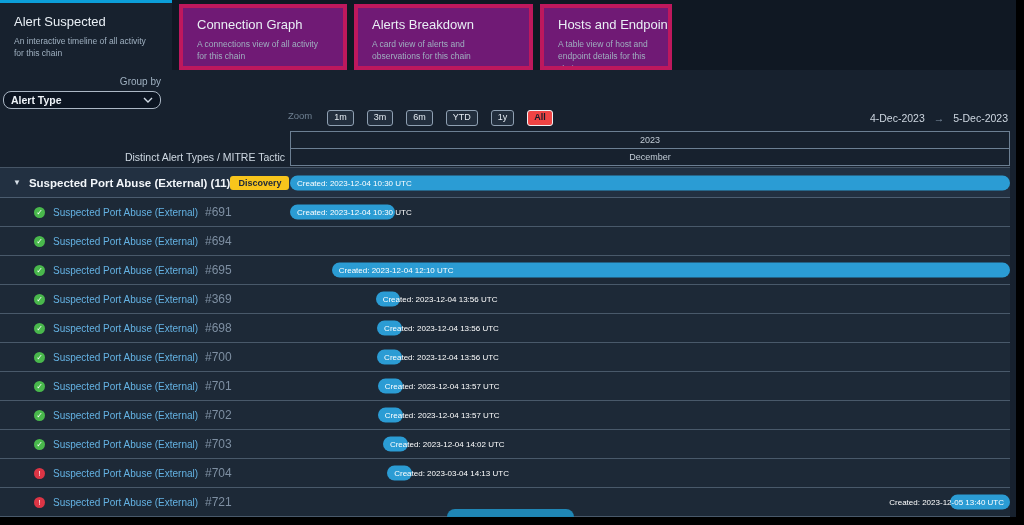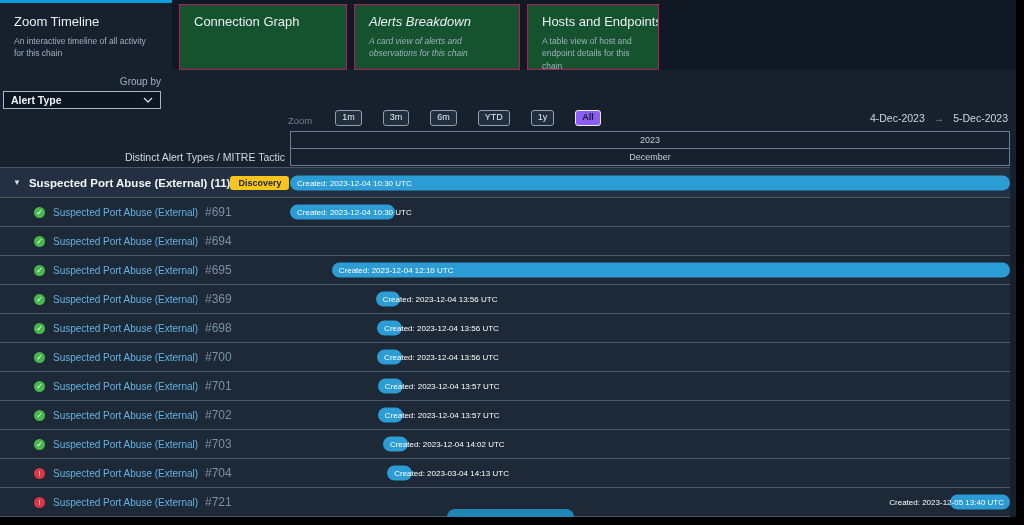--- a/index.html
+++ b/index.html
@@ -1,45 +1,45 @@
 <!DOCTYPE html>
 <html style="--accent: #0b9ed9; --bar: #2b9cd4; --badge: #f8c51c; --success: #49b84c; --danger: #dc3545; --link: #64b2e3;"><head>
 <meta charset="utf-8">
 <style>
   * { box-sizing: border-box; }
   body { margin: 0; background: #000; font-family: "Liberation Sans", sans-serif; }
   .app { position: relative; width: 1016px; height: 517px; background: #17212e; overflow: hidden; }
 
   
   .tabbar { position: absolute; top: 0; left: 0; right: 0; height: 70px; background: #101823; display: flex; }
-  .tab { margin-right: 7px; margin-top: 4px; height: 66px; padding: 9px 14px; background: #14532d;
-         border: 1px solid #be185d; cursor: pointer; overflow: hidden; }
+  .tab { margin-right: 7px; margin-top: 4px; height: 66px; padding: 9px 14px; background: #701a75;
+         border: 4px solid #be185d; cursor: pointer; overflow: hidden; }
   .tab.active { margin-top: 0; height: 70px; padding-top: 11px; background: #17212e;
                 border: none; border-top: 3px solid var(--accent); }
   .tab:nth-child(1) { width: 172px; }
   .tab:nth-child(2) { width: 168px; }
-  .tab:nth-child(3) { width: 166px; font-style: italic; }
+  .tab:nth-child(3) { width: 179px; }
   .tab:nth-child(4) { width: 132px; }
   .tab:nth-child(5) { width: 154px; }
   .tab .ttl { margin: 0 0 6px 0; font-size: 13px; font-weight: 400; color: #e9eff5; white-space: nowrap; }
   .tab .dsc { margin: 0; font-size: 8.5px; line-height: 1.45; color: #9fb0c0; }
 
   
   .groupby { position: absolute; top: 76px; left: 3px; text-align: right; }
   .gb-label { font-size: 10px; color: #9fb0c0; display: block; margin-bottom: 4px; }
-  .gb-select { width: 158px; height: 18px; background: #0c1522; border: 1px solid #aab6c4; border-radius: 0;
+  .gb-select { width: 158px; height: 18px; background: #0c1522; border: 1px solid #aab6c4; border-radius: 8px;
                display: flex; align-items: center; justify-content: space-between; padding: 0 7px; cursor: pointer; }
   .gb-select .val { font-size: 10.5px; color: #eef3f8; font-weight: bold; }
 
   
-  .zoomctl { position: absolute; top: 110px; left: 288px; display: flex; align-items: flex-end; gap: 21px; }
+  .zoomctl { position: absolute; top: 110px; left: 288px; display: flex; align-items: flex-start; gap: 13px; }
   .zlabel { font-size: 9.5px; color: #6f8092; margin-right: 2px; }
   .zbtn { font-size: 9px; color: #e4ebf2; background: #222e3d; border: 1px solid #8fa0b2; border-radius: 3px;
           padding: 2px 6px; cursor: pointer; line-height: 1.1; }
-  .zbtn.selected { background: #8b5cf6; color: #141d28; border-color: #eef1f4; font-weight: bold; }
+  .zbtn.selected { background: #ef4444; color: #141d28; border-color: #eef1f4; font-weight: bold; }
   .daterange { position: absolute; top: 112px; right: 8px; font-size: 10.5px; color: #cdd6e0; }
   .daterange .arr { color: #8395a8; margin: 0 6px; }
 
   
   .thead { position: absolute; top: 131px; left: 290px; right: 6px; }
   .tbox { height: 18px; line-height: 16px; border: 1px solid #6c7f93; text-align: center;
           font-size: 9px; color: #c2ccd6; }
   .tbox + .tbox { margin-top: -1px; }
   .axislabel { position: absolute; top: 148px; left: 0; width: 288px; height: 18px; line-height: 18px;
                text-align: right; padding-right: 3px; font-size: 10.5px; color: #cfd9e3; }
@@ -69,25 +69,26 @@
   .scrollhandle { position: absolute; left: 447px; top: 509px; width: 127px; height: 16px;
                   border-radius: 8px; background: #1f86b5; cursor: grab; }
 </style>
 </head>
 <body>
 
 <div class="app">
 
   <div class="tabbar" id="tabbar">
       <div class="tab active">
-        <h2 class="ttl">Zoom Timeline</h2>
+        <h2 class="ttl">Alert Suspected</h2>
         <p class="dsc">An interactive timeline of all activity for this chain</p>
       </div>
       <div class="tab">
         <h2 class="ttl">Connection Graph</h2>
+        <p class="dsc">A connections view of all activity for this chain</p>
       </div>
       <div class="tab">
         <h2 class="ttl">Alerts Breakdown</h2>
         <p class="dsc">A card view of alerts and observations for this chain</p>
       </div>
       <div class="tab">
         <h2 class="ttl">Hosts and Endpoints</h2>
         <p class="dsc">A table view of host and endpoint details for this chain</p>
       </div>
     </div>

